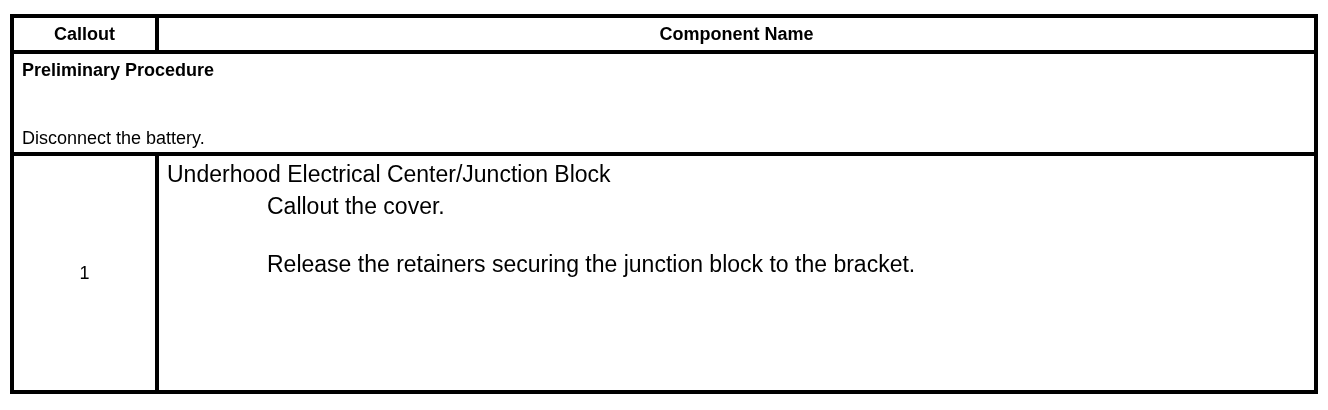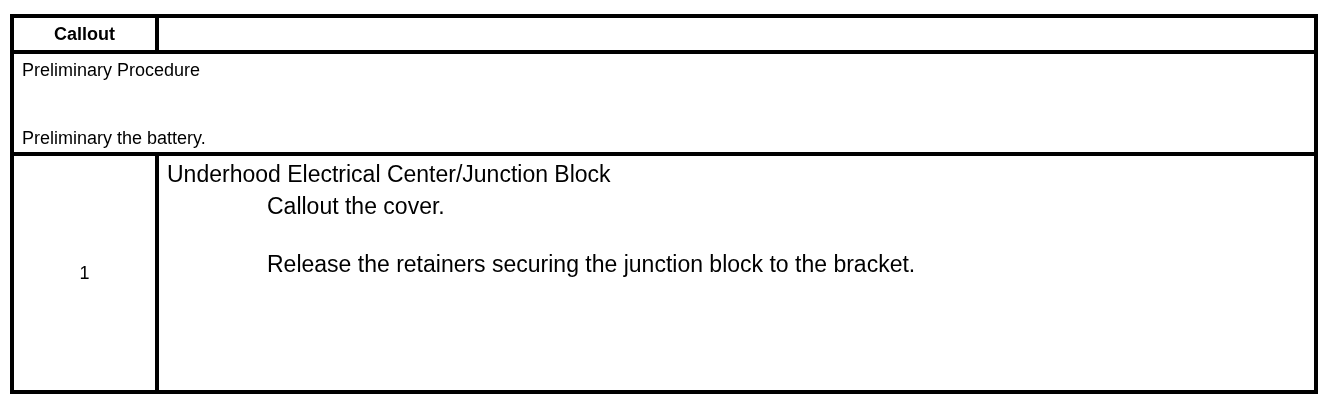--- a/index.html
+++ b/index.html
@@ -43,21 +43,21 @@
   }
   .callout-header { border-right: 4px solid #000000; }
   .prelim-row {
     height: 102px;
     border-bottom: 4px solid #000000;
     padding: 6px 8px 0 8px;
     font-size: 18px;
     line-height: 21px;
     flex: 0 0 auto;
   }
-  .prelim-title { font-weight: normal; }
+  .prelim-title { font-weight: bold; }
   .prelim-instruction { margin-top: 47px; }
   .main-row {
     display: grid;
     grid-template-columns: 145px 1fr;
     flex: 1 1 auto;
   }
   .callout-cell {
     border-right: 4px solid #000000;
     display: flex;
     align-items: center;
@@ -75,25 +75,26 @@
   .step-next  { margin-top: 37px; }
 </style>
 </head>
 <body>
 
 <div class="page">
   <div class="doc-table">
 
     <div class="header-row">
       <div class="header-cell callout-header">Callout</div>
+      <div class="header-cell">Component Name</div>
     </div>
 
     <div class="prelim-row">
       <p class="prelim-title">Preliminary Procedure</p>
-      <p class="prelim-instruction">Preliminary the battery.</p>
+      <p class="prelim-instruction">Disconnect the battery.</p>
     </div>
 
     <div class="main-row">
       <div class="callout-cell">1</div>
       <div class="component-cell">
         <p>Underhood Electrical Center/Junction Block</p>
         <p class="step step-first">Callout the cover.</p>
         <p class="step step-next">Release the retainers securing the junction block to the bracket.</p>
       </div>
     </div>

